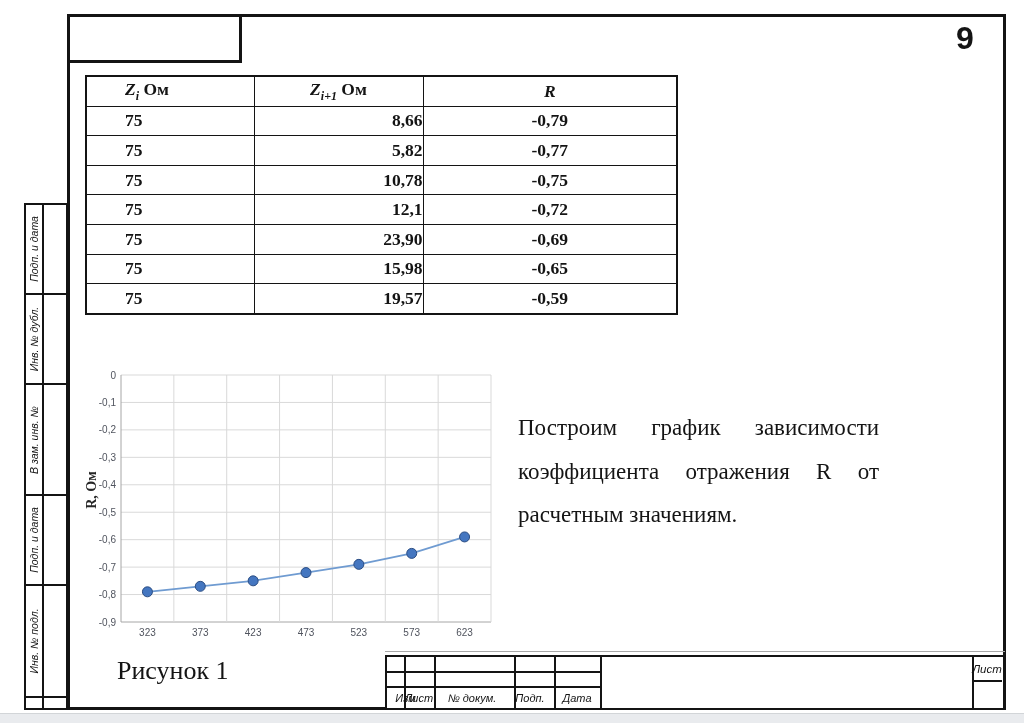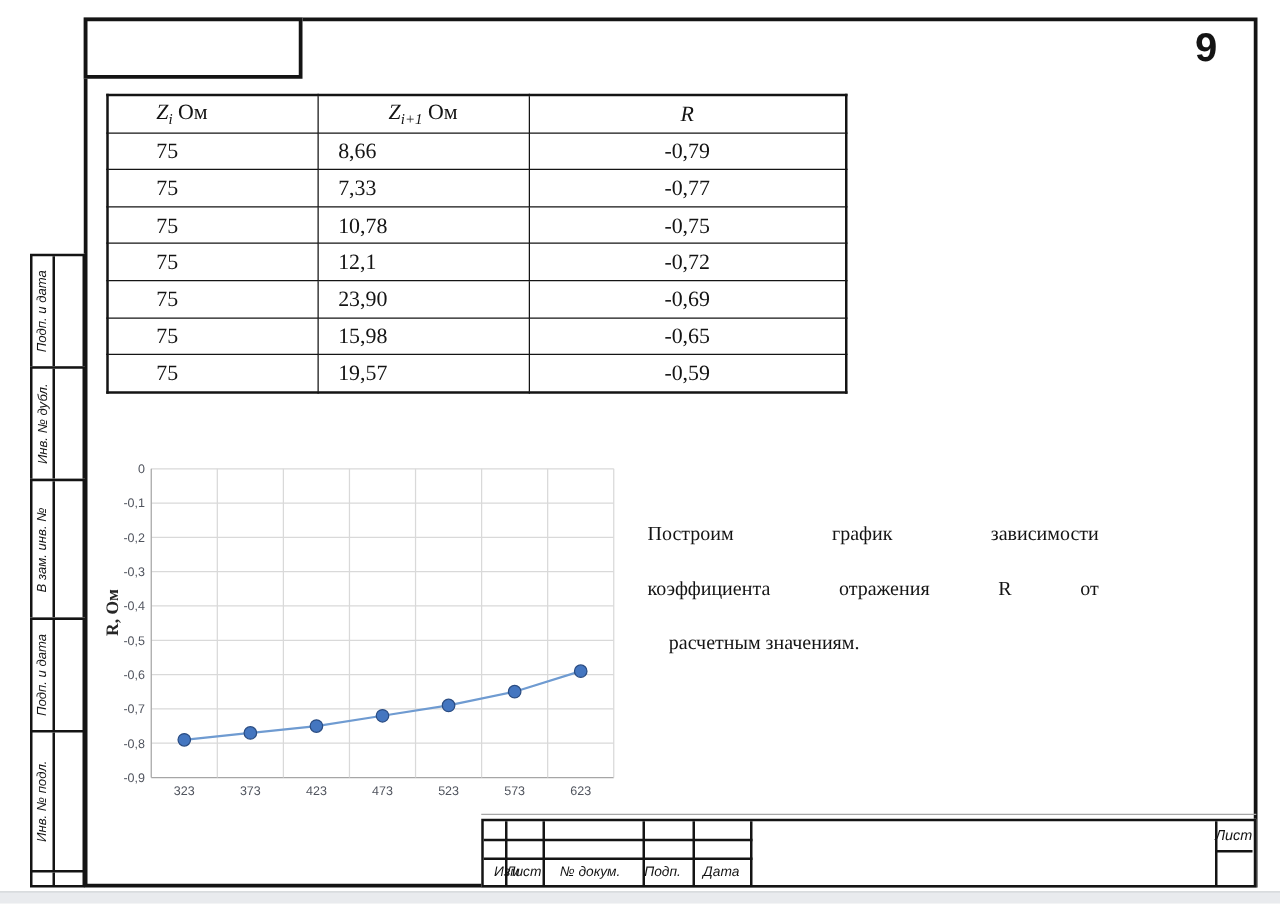--- a/index.html
+++ b/index.html
@@ -15,35 +15,35 @@
   
   .sb{position:absolute;left:24px;width:44px;border:2px solid #141414;box-sizing:border-box;background:#fff;}
   .sb .lbl{position:absolute;left:0;top:0;width:16px;height:100%;border-right:2px solid #141414;
            display:flex;align-items:center;justify-content:center;}
   .sb .lbl span{transform:rotate(-90deg);white-space:nowrap;
                 font:italic 10.5px "Liberation Sans",sans-serif;color:#141414;}
   
   table.data-table{position:absolute;left:85px;top:75px;border-collapse:collapse;
                    font-size:17.5px;background:#fff;}
   .data-table th,.data-table td{border:1.6px solid #141414;height:28.6px;padding:0;
-                   font-weight:normal;vertical-align:middle;}
+                   font-weight:bold;vertical-align:middle;}
   .data-table{border:2.5px solid #141414;}
   .data-table col.c1{width:168px}.data-table col.c2{width:169px}.data-table col.c3{width:254px}
   .data-table th:first-child,.data-table td:first-child{text-align:left;padding-left:38px;}
-  .data-table td:nth-child(2){text-align:left;padding-left:16px;}
+  .data-table td:nth-child(2){text-align:right;padding-left:16px;}
   .data-table th:nth-child(2),.data-table th:last-child,.data-table td:last-child{text-align:center;}
   .vit{font-style:italic;}
   sub.vit{font-size:12px;}
   
   .tcaption{position:absolute;left:99px;top:330px;font-size:21.5px;white-space:nowrap;letter-spacing:.2px;}
   .fcaption{position:absolute;left:117px;top:656px;font-size:26px;}
   .para{position:absolute;left:518px;top:406px;width:361px;}
-  .pl{font-size:16px;line-height:43.5px;height:43.5px;text-align:justify;text-align-last:justify;
+  .pl{font-size:23px;line-height:43.5px;height:43.5px;text-align:justify;text-align-last:justify;
       white-space:normal;}
-  .pl-last{text-align-last:left;margin-left:17px;}
+  .pl-last{text-align-last:left;}
   
   .chart{position:absolute;left:85px;top:368px;width:420px;height:290px;}
   .chart svg{position:absolute;left:0;top:0;}
   .tick{font-family:"Liberation Sans",sans-serif;font-size:10px;fill:#50545e;}
   .ylab{position:absolute;left:-12px;top:114px;transform:rotate(-90deg);
         font-weight:700;font-size:14px;white-space:nowrap;color:#262626;}
   .xlab{position:absolute;left:36px;top:267px;width:370px;text-align:center;
         font-weight:700;font-size:14px;color:#262626;}
   
   .stamp{position:absolute;left:385px;top:655px;width:620px;height:55px;
@@ -113,21 +113,21 @@
       </tr>
     </thead>
     <tbody id="tbody">
         <tr>
           <td>75</td>
           <td>8,66</td>
           <td>-0,79</td>
         </tr>
         <tr>
           <td>75</td>
-          <td>7,33</td>
+          <td>5,82</td>
           <td>-0,77</td>
         </tr>
         <tr>
           <td>75</td>
           <td>10,78</td>
           <td>-0,75</td>
         </tr>
         <tr>
           <td>75</td>
           <td>12,1</td>
@@ -200,20 +200,21 @@
       </svg>
     <div class="ylab">R, Ом</div>
   </div>
 
   <div class="para" id="para">
       <div class="pl">Построим график зависимости</div>
       <div class="pl">коэффициента отражения R от</div>
       <div class="pl pl-last">расчетным значениям.</div>
     </div>
 
+  <div class="fcaption">Рисунок 1</div>
 
   <div class="grayline"></div>
   <div class="stamp">
     <div class="vl" style="left:17px;"></div>
     <div class="vl" style="left:47px;"></div>
     <div class="vl" style="left:127px;"></div>
     <div class="vl" style="left:167px;"></div>
     <div class="vl" style="left:213px;"></div>
     <div class="vl" style="left:585px;"></div>
     <div class="hl" style="left:0;top:14px;width:215px;"></div>

